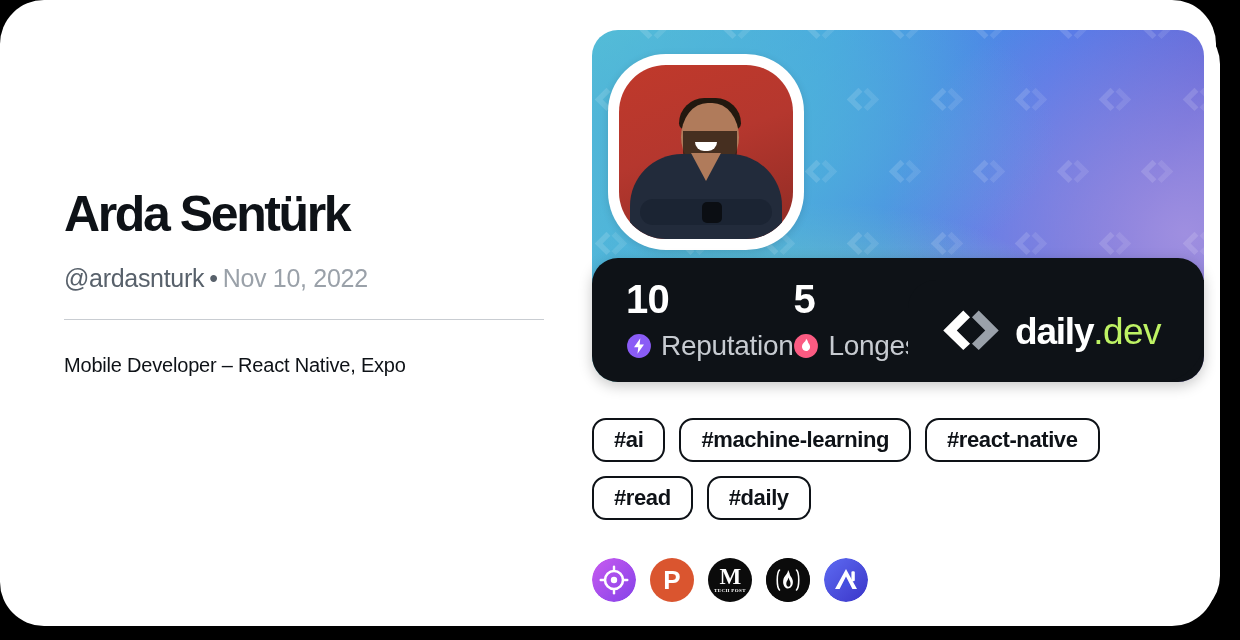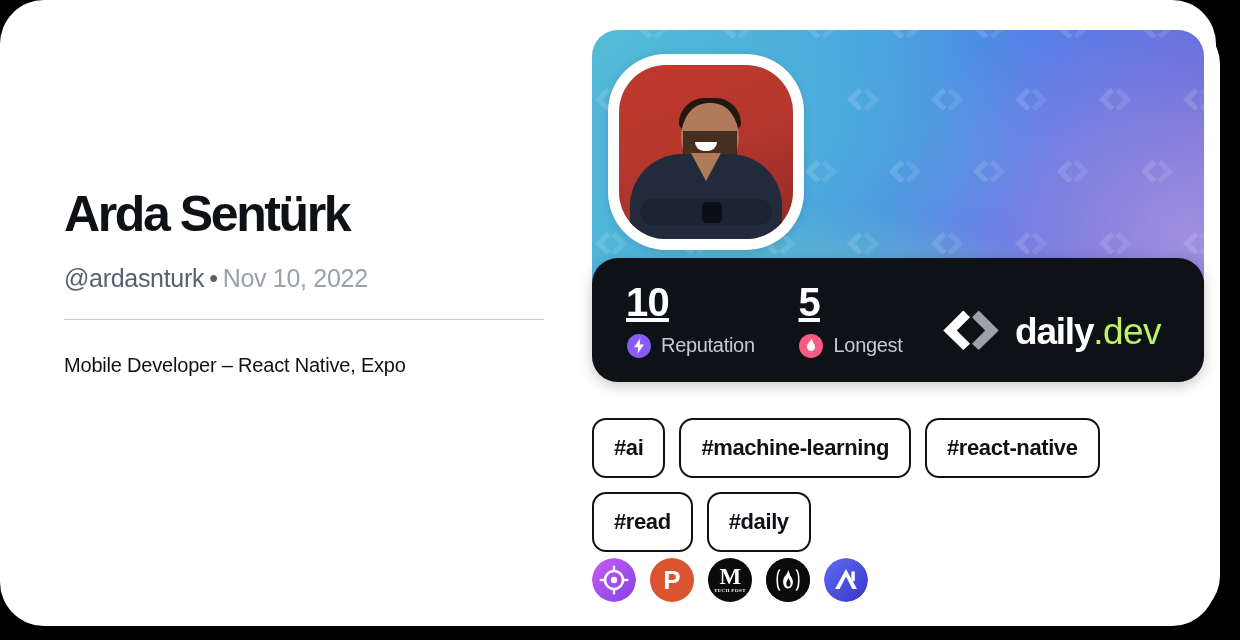--- a/index.html
+++ b/index.html
@@ -251,47 +251,46 @@
   }
   .stat { width: 182px; }
   .stat:nth-child(2) { width: 210px; }
   .stat-value {
     font-size: 40px;
     font-weight: 700;
     letter-spacing: -0.8px;
     color: #ffffff;
     line-height: 1;
     margin-bottom: 11px;
-    text-decoration: underline;
   }
   .stat-label-row {
     display: flex;
     align-items: center;
     gap: 9px;
   }
   .stat-label {
-    font-size: 20px;
+    font-size: 28px;
     letter-spacing: -0.3px;
     color: #C7CBD1;
     white-space: nowrap;
   }
   .stat-icon { width: 26px; height: 26px; flex: 0 0 26px; }
 
   
   .tags {
     position: absolute;
     left: 0px;
     top: 388px;
     width: 612px;
     display: flex;
     flex-wrap: wrap;
     gap: 14px;
   }
   .tag {
-    height: 60px;
+    height: 44px;
     padding: 0 20px;
     border: 2px solid #0E1217;
     border-radius: 14px;
     display: flex;
     align-items: center;
     font-size: 22px;
     font-weight: 700;
     letter-spacing: -0.4px;
     color: #0E1217;
     background: #ffffff;

